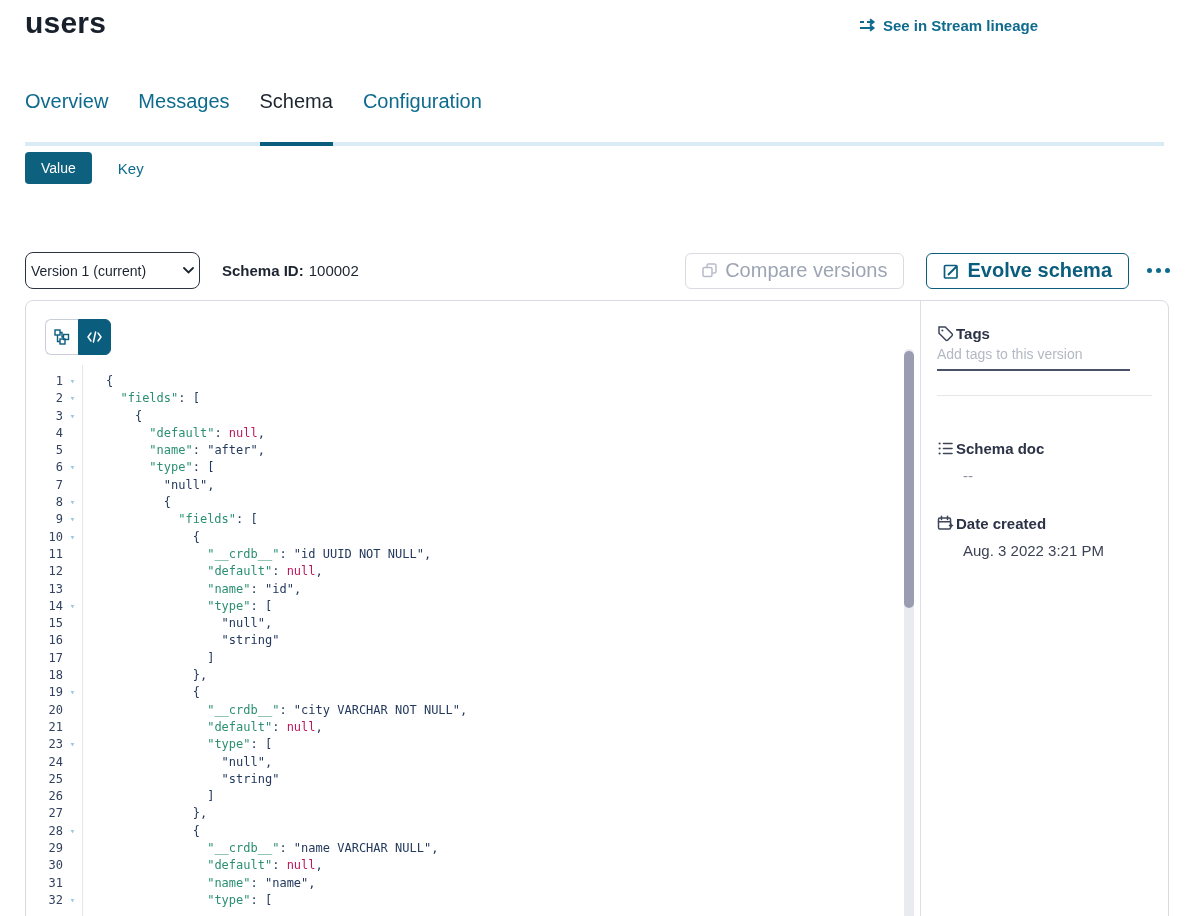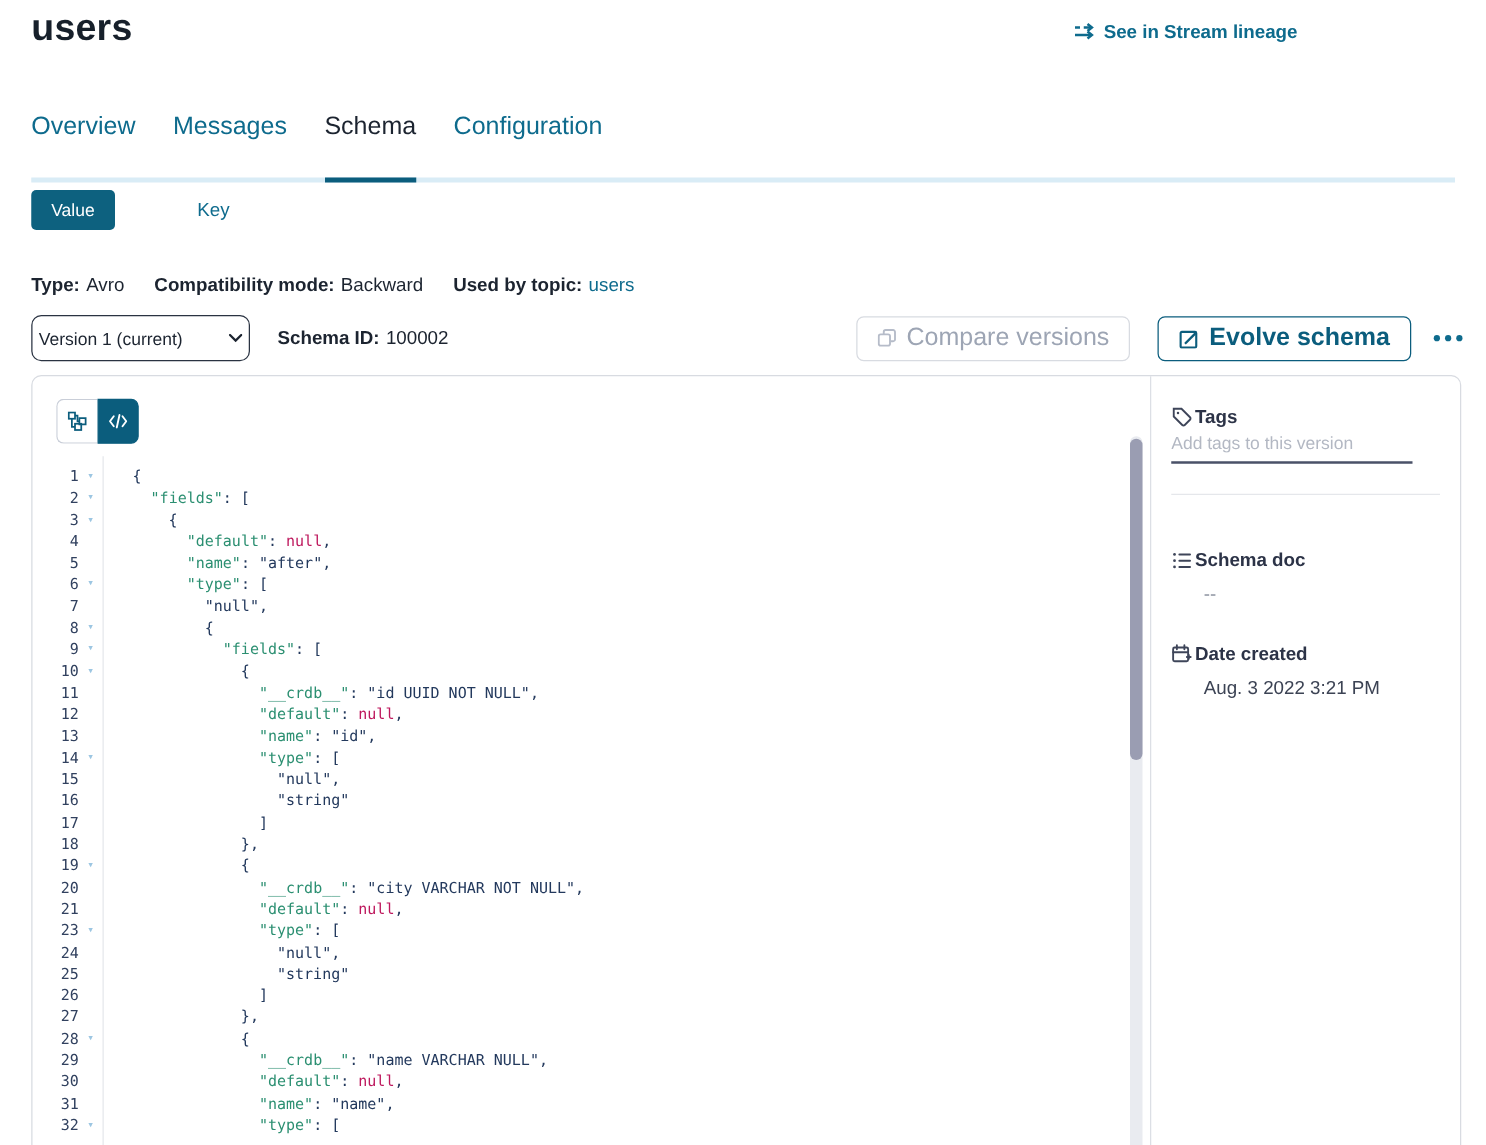--- a/index.html
+++ b/index.html
@@ -13,21 +13,21 @@
     color:#0e6b8d; font-size:15px; font-weight:600; cursor:pointer; }
 
   
   .tabs { position:absolute; left:25px; top:90px; width:1139px; display:flex; gap:30px;
     border-bottom:4px solid #d9ecf6; }
   .tab { font-size:20px; color:#0e6b8d; padding-bottom:29px; border-bottom:4px solid transparent;
     margin-bottom:-4px; cursor:pointer; }
   .tab.active { color:#1c2430; font-weight:500; border-bottom-color:#0b5d7d; }
 
   
-  .vk { position:absolute; left:25px; top:152px; display:flex; align-items:center;gap:40px; }
+  .vk { position:absolute; left:25px; top:152px; display:flex; align-items:center; }
   .btn-value { background:#0d617f; color:#fff; font-size:14px; border:none; border-radius:4px;
     padding:8px 16px; cursor:pointer; }
   .link-key { margin-left:26px; color:#0e6b8d; font-size:15px; cursor:pointer; }
 
   
   .meta { position:absolute; left:25px; top:220px; font-size:15px; display:flex; gap:24px; color:#1c2430; }
   .meta b { font-weight:700; }
   .meta .lbl { margin-right:5px; }
   .link { color:#0e6b8d; cursor:pointer; }
 
@@ -110,31 +110,20 @@
     <div class="tab">Messages</div>
     <div class="tab active">Schema</div>
     <div class="tab">Configuration</div>
   </div>
 
   <div class="vk">
     <button class="btn-value">Value</button>
     <span class="link-key">Key</span>
   </div>
 
-  <div class="meta">
-    <span>
-      <b class="lbl">Type:</b><span>Avro</span>
-    </span>
-    <span>
-      <b class="lbl">Compatibility mode:</b><span>Backward</span>
-    </span>
-    <span>
-      <b class="lbl">Used by topic:</b><span class="link">users</span>
-    </span>
-  </div>
 
   <div class="vbar">
     <div class="select">
       <span>Version 1 (current)</span>
       <span style="display:flex">
         <svg width="11" height="7" viewBox="0 0 11 7" fill="none" stroke="#1c2430" stroke-width="1.8" stroke-linecap="round">
             <path d="M1 1 L5.5 5.5 L10 1"></path>
           </svg>
       </span>
     </div>

